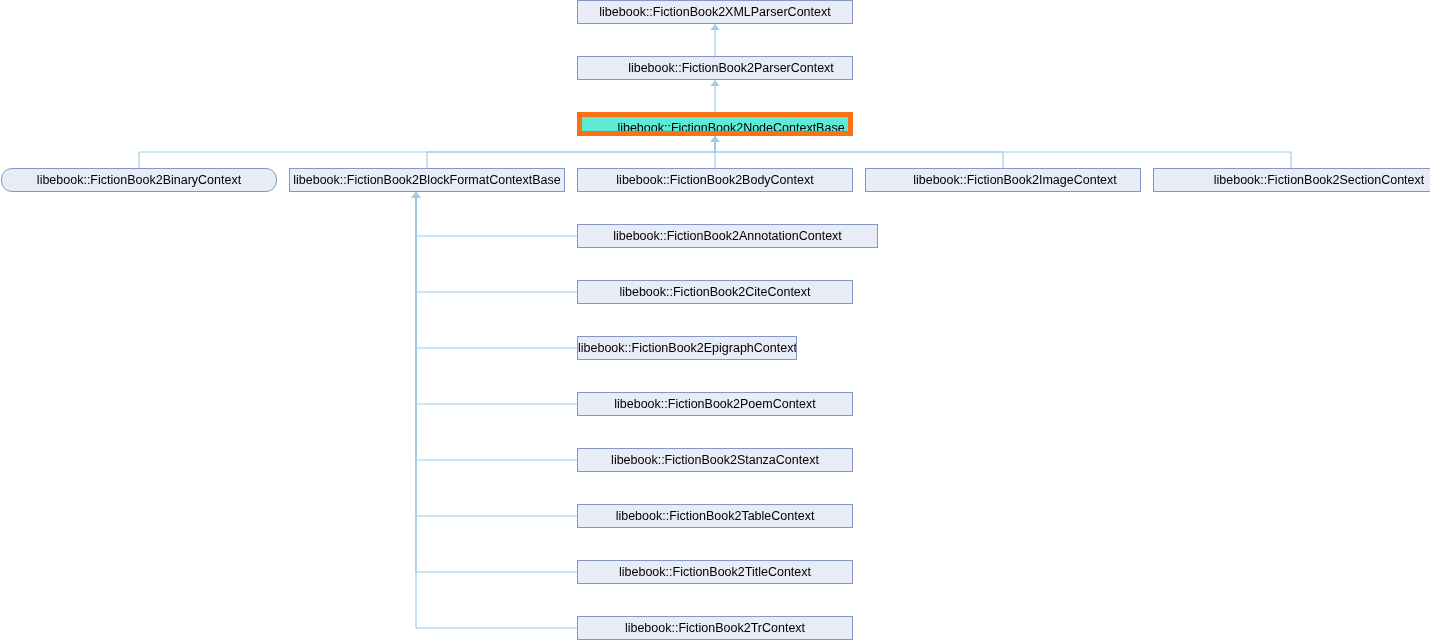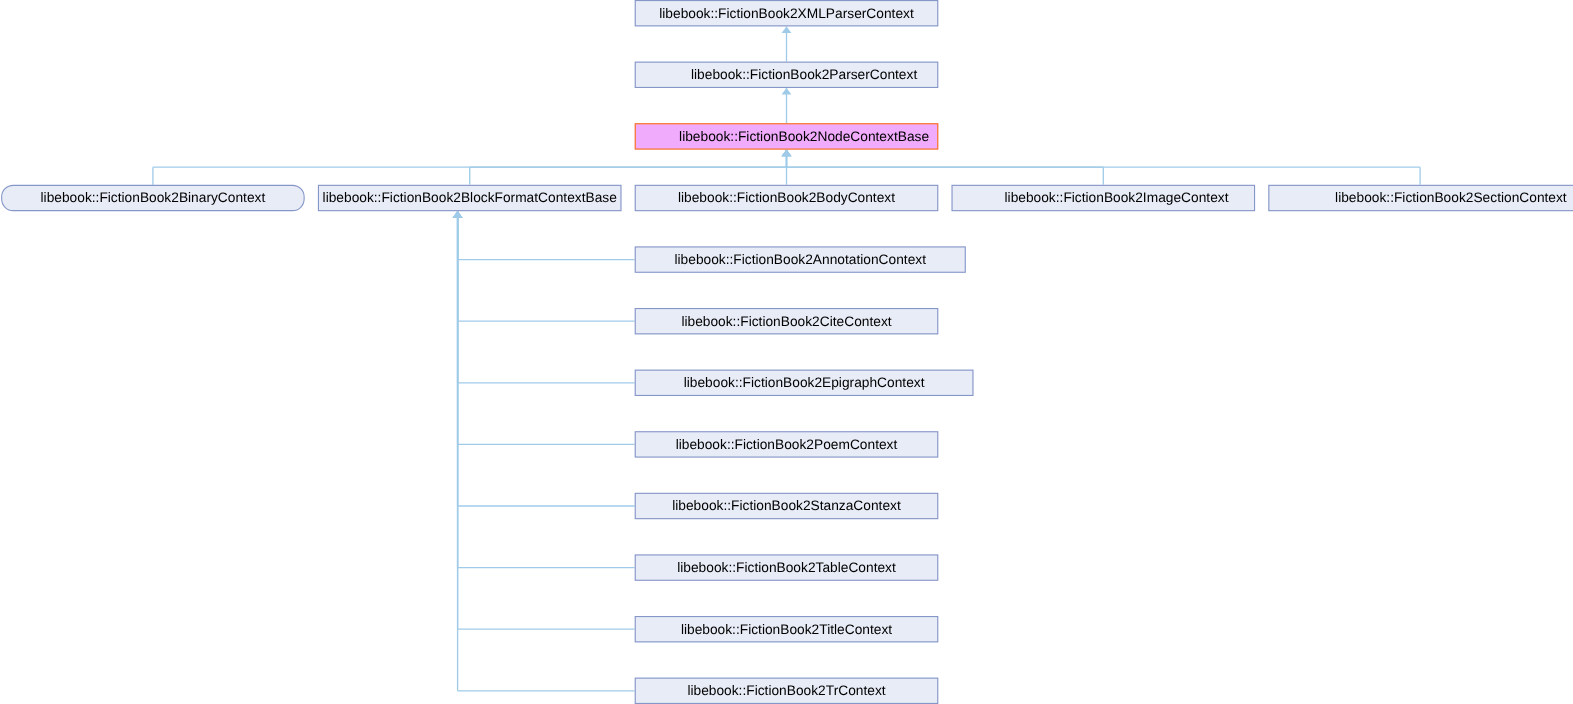--- a/index.html
+++ b/index.html
@@ -35,22 +35,22 @@
     font-size: 12.5px;
     color: #000000;
     background: #e8ecf7;
     border: 1px solid #8596c8;
     white-space: nowrap;
     overflow: hidden;
     z-index: 2;
     cursor: pointer;
   }
   .node.current {
-    background: #f0abfc;
-    border: 1px solid #f97316;
+    background: #5eead4;
+    border: 5px solid #f97316;
     padding-left: 32px;
   }
 </style>
 </head>
 <body>
 
 <div id="diagram">
   <svg id="edges" viewBox="0 0 1430 640" xmlns="http://www.w3.org/2000/svg">
     <g id="edge-group" stroke="#9fcbe8" stroke-width="1.2" fill="none">
         <path d="M 715 56 L 715 24"></path>
@@ -107,20 +107,20 @@
       <div class="node" style="left: 577px; top: 0px; width: 276px;">libebook::FictionBook2XMLParserContext</div>
       <div class="node" style="left: 577px; top: 56px; width: 276px; padding-left: 32px;">libebook::FictionBook2ParserContext</div>
       <div class="node current" style="left: 577px; top: 112px; width: 276px;">libebook::FictionBook2NodeContextBase</div>
       <div class="node" style="left: 1px; top: 168px; width: 276px; border-radius: 11px;">libebook::FictionBook2BinaryContext</div>
       <div class="node" style="left: 289px; top: 168px; width: 276px;">libebook::FictionBook2BlockFormatContextBase</div>
       <div class="node" style="left: 577px; top: 168px; width: 276px;">libebook::FictionBook2BodyContext</div>
       <div class="node" style="left: 865px; top: 168px; width: 276px; padding-left: 24px;">libebook::FictionBook2ImageContext</div>
       <div class="node" style="left: 1153px; top: 168px; width: 332px;">libebook::FictionBook2SectionContext</div>
       <div class="node" style="left: 577px; top: 224px; width: 301px;">libebook::FictionBook2AnnotationContext</div>
       <div class="node" style="left: 577px; top: 280px; width: 276px;">libebook::FictionBook2CiteContext</div>
-      <div class="node" style="left: 577px; top: 336px; width: 308px;">libebook::FictionBook2EpigraphContext</div>
+      <div class="node" style="left: 577px; top: 336px; width: 220px;">libebook::FictionBook2EpigraphContext</div>
       <div class="node" style="left: 577px; top: 392px; width: 276px;">libebook::FictionBook2PoemContext</div>
       <div class="node" style="left: 577px; top: 448px; width: 276px;">libebook::FictionBook2StanzaContext</div>
       <div class="node" style="left: 577px; top: 504px; width: 276px;">libebook::FictionBook2TableContext</div>
       <div class="node" style="left: 577px; top: 560px; width: 276px;">libebook::FictionBook2TitleContext</div>
       <div class="node" style="left: 577px; top: 616px; width: 276px;">libebook::FictionBook2TrContext</div>
     </div>
 </div>
 
 </body></html>

